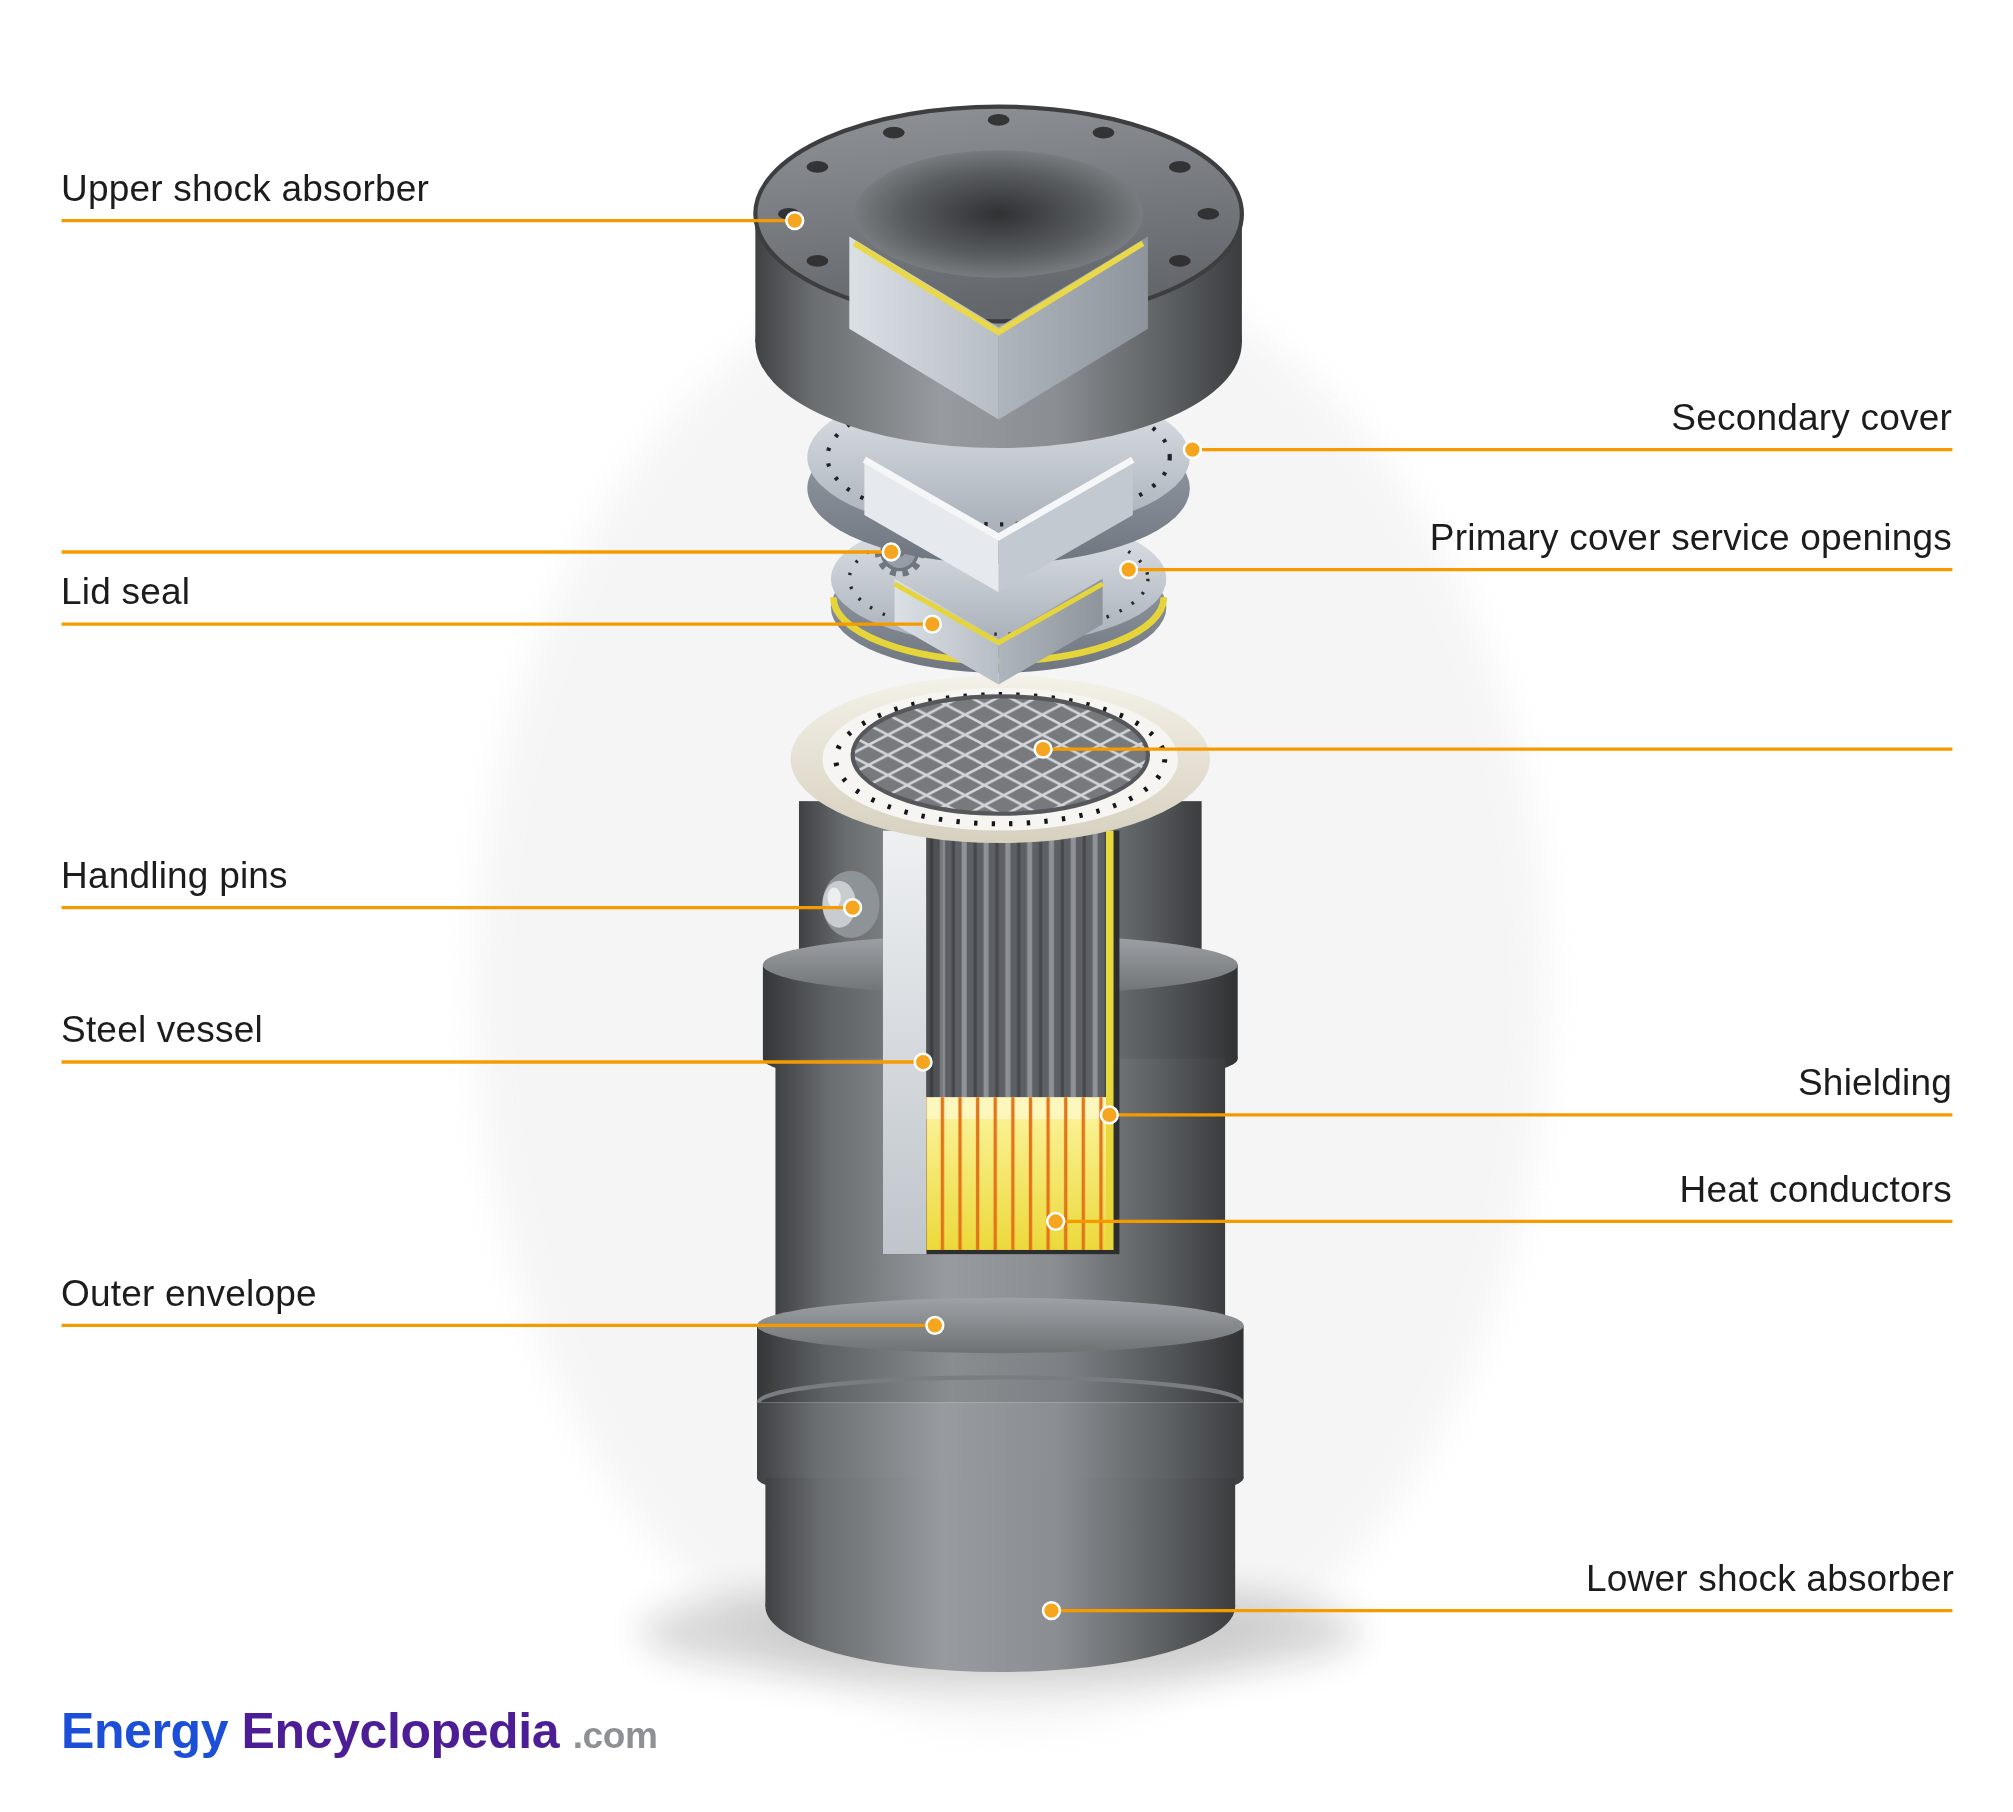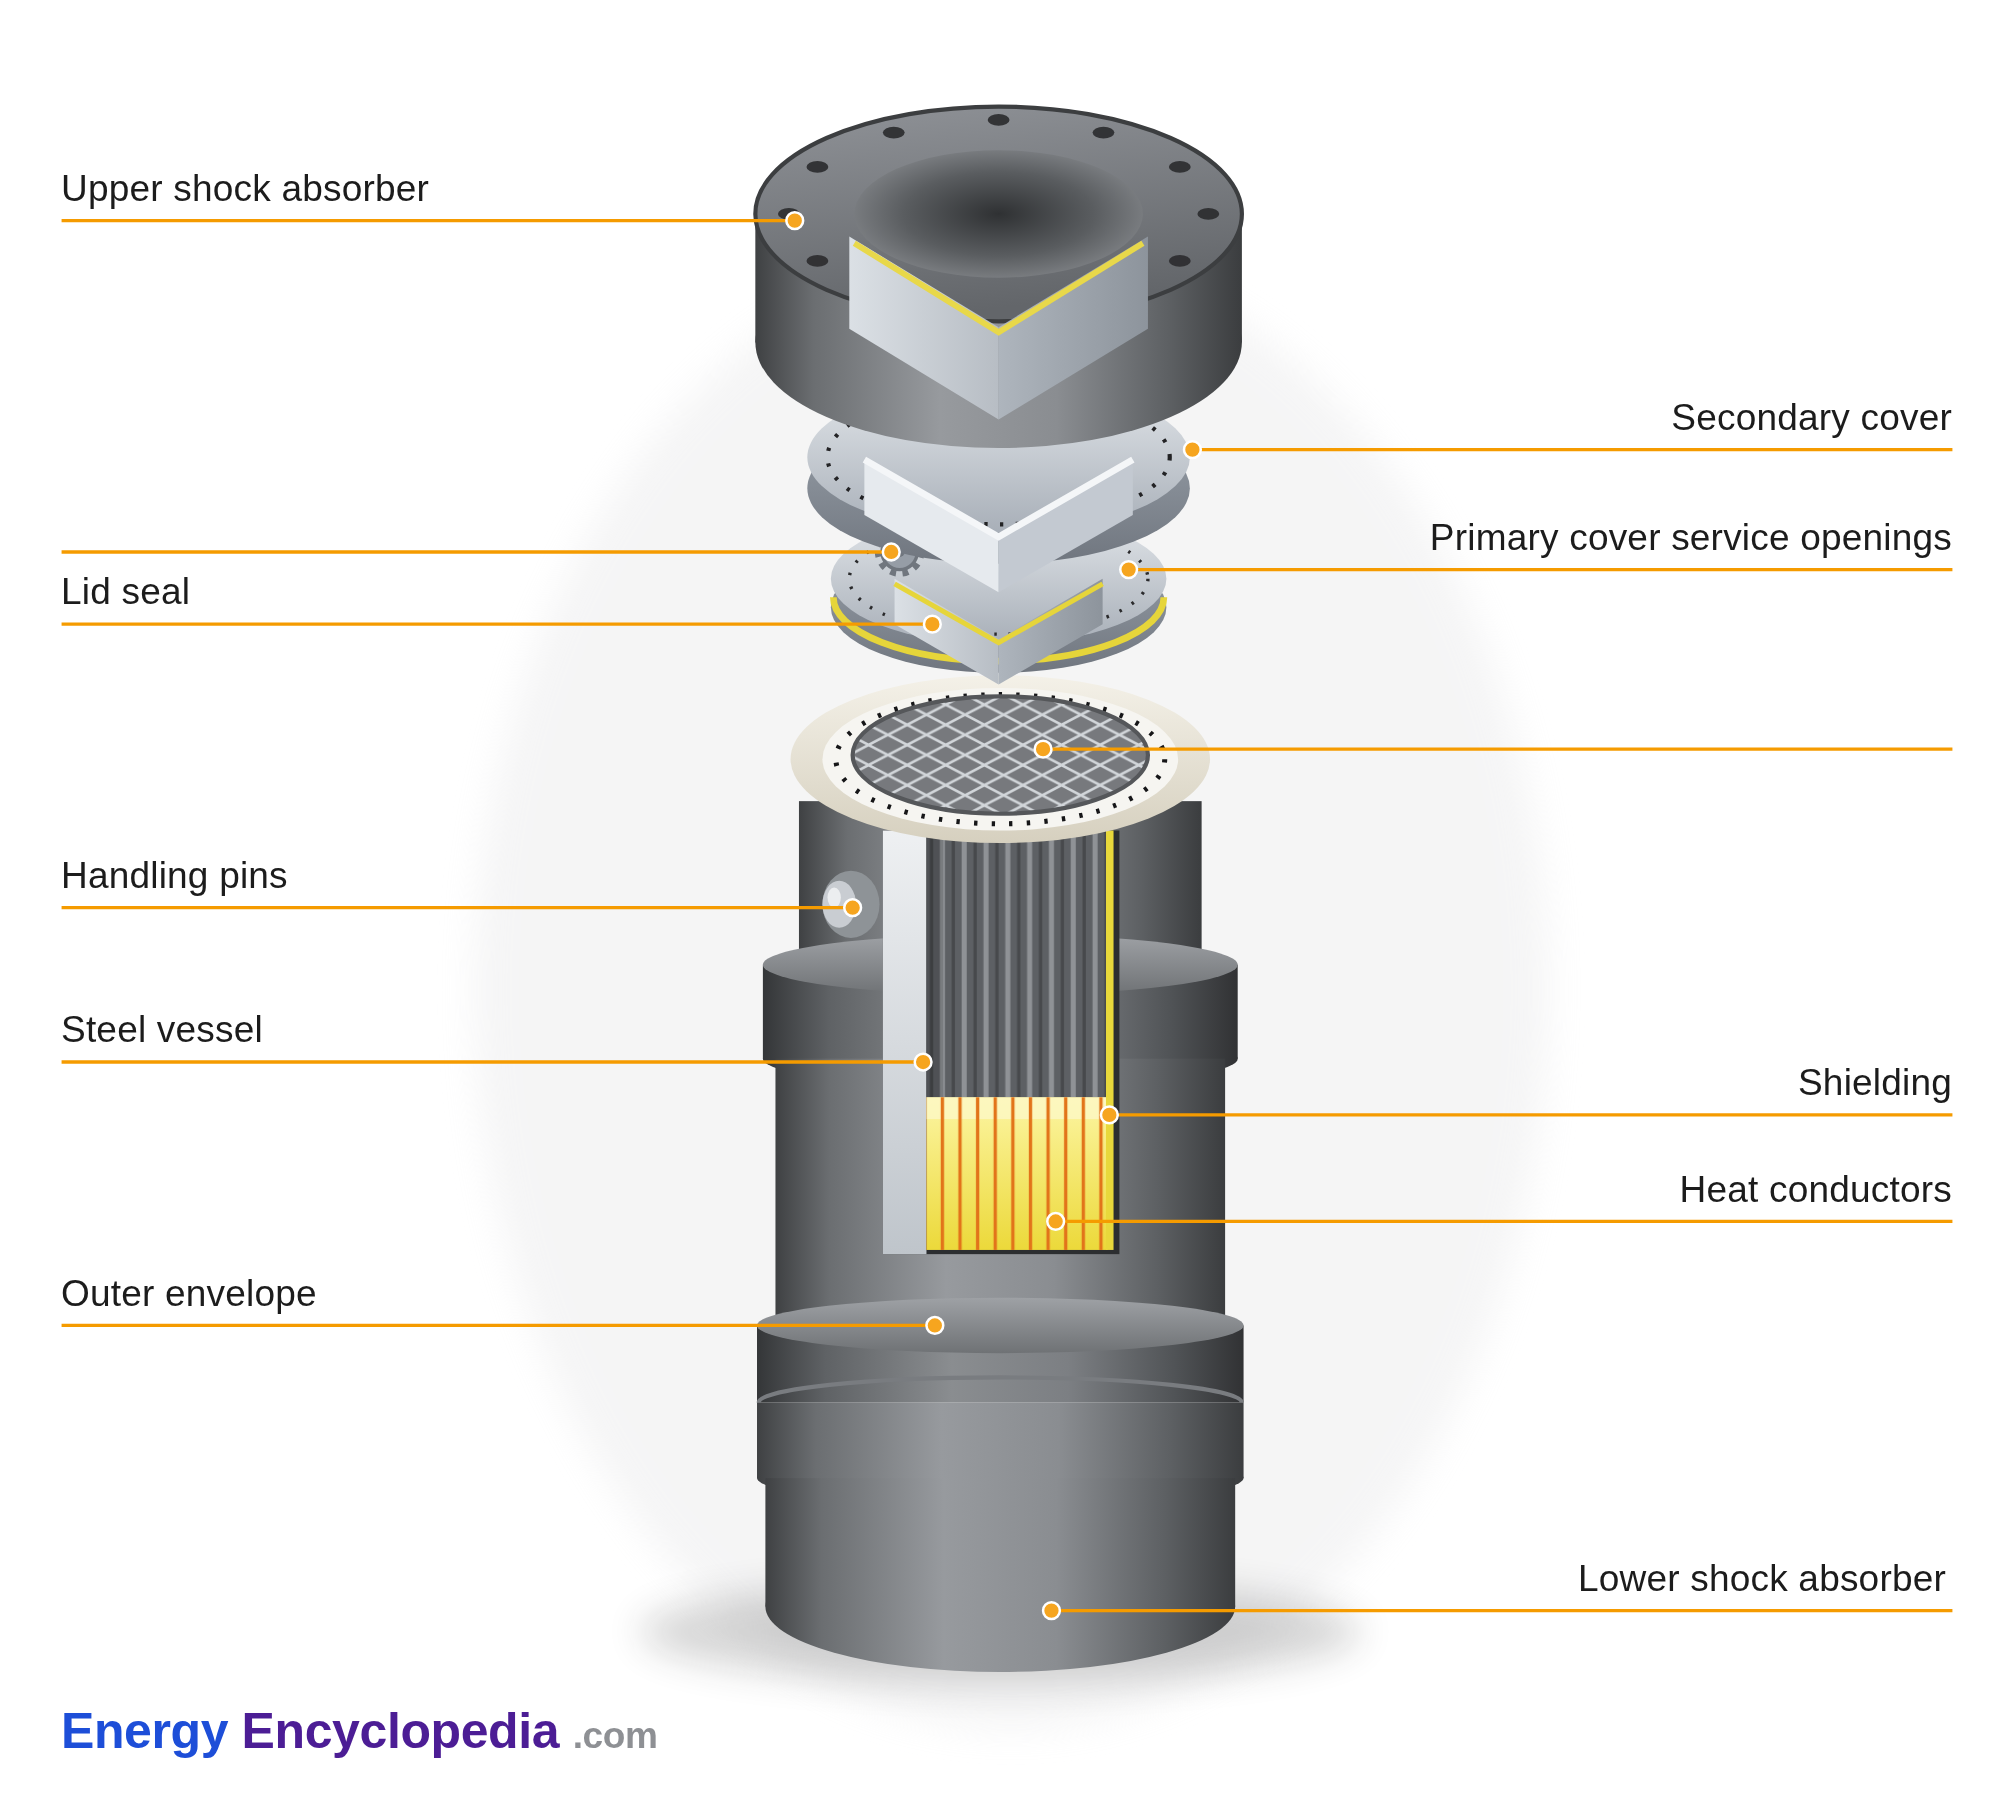--- a/index.html
+++ b/index.html
@@ -26,21 +26,21 @@
   #lbl-lid-seal{left:61px;top:571px;}
   #lbl-handling-pins{left:61px;top:855px;text-align:center;}
   #lbl-steel-vessel{left:61px;top:1009px;}
   #lbl-outer-envelope{left:61px;top:1273px;}
   
   #lbl-secondary-cover{right:62px;top:397px;}
   #lbl-primary-cover-openings{right:62px;top:517px;}
   #lbl-basket{right:62px;top:696px;}
   #lbl-shielding{right:62px;top:1062px;}
   #lbl-heat-conductors{right:62px;top:1169px;}
-  #lbl-lower-shock-absorber{right:68px;top:1558px;}
+  #lbl-lower-shock-absorber{right:60px;top:1558px;}
 
   .logo{
     position:absolute;left:61px;top:1702px;
     font-weight:bold;font-size:50px;
     letter-spacing:-0.4px;
   }
   .logo .w1{color:#1d4ed8;}
   .logo .w2{color:#4c1d95;}
   .logo .suffix{color:#8e9094;font-size:37px;font-weight:bold;}
 </style>

